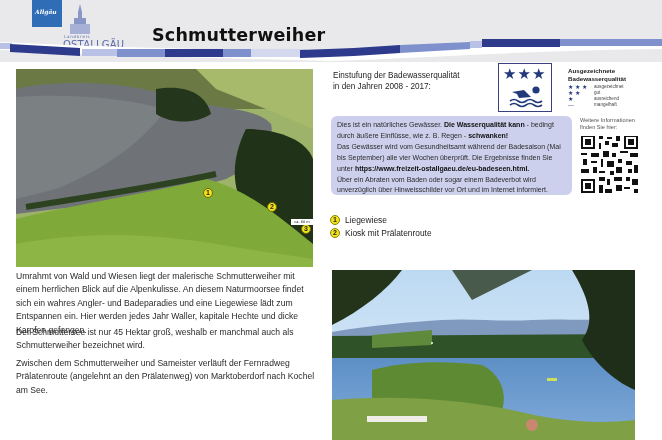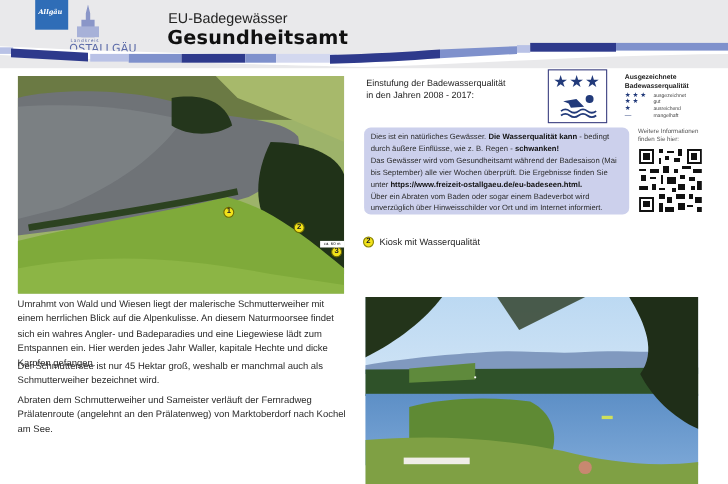--- a/index.html
+++ b/index.html
@@ -60,22 +60,21 @@
 <div class="header">
   <div class="allgaeu-logo">
     <span>Allgäu</span>
   </div>
   <svg class="castle" viewBox="0 0 20 30">
     <polygon points="10,0 12,8 12,14 16,14 16,30 4,30 4,14 8,14 8,8" fill="#8a96c8"></polygon>
     <rect x="0" y="20" width="20" height="10" fill="#a7b1d8"></rect>
   </svg>
   <div class="landkreis">Landkreis</div>
   <div class="ostallgaeu">OSTALLGÄU</div>
-  <div class="eu-title">EU-Badegewässer</div>
-  <div class="page-title">Gesundheitsamt</div>
+  <div class="page-title">Schmutterweiher</div>
 </div>
 
 <svg class="wave" viewBox="0 0 662 30" preserveAspectRatio="none">
 
   <path d="M0,6 C120,12 250,14 330,16 C430,13 540,4 662,3 L662,13 C540,14 430,22 330,25 C250,23 120,20 0,14 Z" fill="#ffffff"></path>
   <rect x="0" y="7" width="12" height="6" fill="#b9c2e6"></rect>
   <path d="M10,8 L80,12 L80,20 L10,16 Z" fill="#2e3a8c"></path>
   <rect x="82" y="13" width="35" height="7" fill="#b9c2e6"></rect>
   <rect x="117" y="13" width="48" height="8" fill="#7f91cc"></rect>
   <rect x="165" y="13" width="58" height="8" fill="#2e3a8c"></rect>
@@ -102,21 +101,21 @@
     <path d="M10,138 C70,128 140,118 200,105" stroke="#2c4220" stroke-width="6" fill="none"></path>
   </svg>
   <div class="marker" style="left:187px;top:119px;">1</div>
   <div class="marker" style="left:251px;top:133px;">2</div>
   <div class="marker" style="left:285px;top:155px;">3</div>
 </div>
 <div class="scale-tag">ca. 60 m</div>
 
 <p class="body-text p1">Umrahmt von Wald und Wiesen liegt der malerische Schmutterweiher mit einem herrlichen Blick auf die Alpenkulisse. An diesem Naturmoorsee findet sich ein wahres Angler- und Badeparadies und eine Liegewiese lädt zum Entspannen ein. Hier werden jedes Jahr Waller, kapitale Hechte und dicke Karpfen gefangen.</p>
 <p class="body-text p2">Der Schmuttersee ist nur 45 Hektar groß, weshalb er manchmal auch als Schmutterweiher bezeichnet wird.</p>
-<p class="body-text p3">Abraten dem Schmutterweiher und Sameister verläuft der Fernradweg Prälatenroute (angelehnt an den Prälatenweg) von Marktoberdorf nach Kochel am See.</p>
+<p class="body-text p3">Zwischen dem Schmutterweiher und Sameister verläuft der Fernradweg Prälatenroute (angelehnt an den Prälatenweg) von Marktoberdorf nach Kochel am See.</p>
 
 <div class="rating-heading">
   <div>Einstufung der Badewasserqualität</div>
   <div>in den Jahren 2008 - 2017:</div>
 </div>
 
 <div class="rating-box">
   <div class="rating-stars">★★★</div>
   <svg class="swimmer" viewBox="0 0 40 25">
     <circle cx="30" cy="6" r="3.6" fill="#223a7a"></circle>
@@ -200,22 +199,26 @@
     <rect x="9" y="25" width="2" height="4"></rect>
       <rect x="12" y="27" width="4" height="2"></rect>
       <rect x="18" y="25" width="3" height="3"></rect>
     <rect x="22" y="26" width="3" height="1"></rect>
       <rect x="27" y="27" width="2" height="2"></rect>
   </g>
 </svg>
 
 <div class="poi-list">
   <div class="poi-item">
+    <span class="poi-num">1</span>
+    <span>Liegewiese</span>
+  </div>
+  <div class="poi-item">
     <span class="poi-num">2</span>
-    <span>Kiosk mit Wasserqualität</span>
+    <span>Kiosk mit Prälatenroute</span>
   </div>
 </div>
 
 <div class="beach-photo">
   <svg width="303" height="170" viewBox="0 0 303 170">
     <defs>
       <linearGradient id="sky" x1="0" y1="0" x2="0" y2="1">
         <stop offset="0" stop-color="#bcd9f2"></stop>
           <stop offset="1" stop-color="#e6f0fa"></stop>
       </linearGradient>

